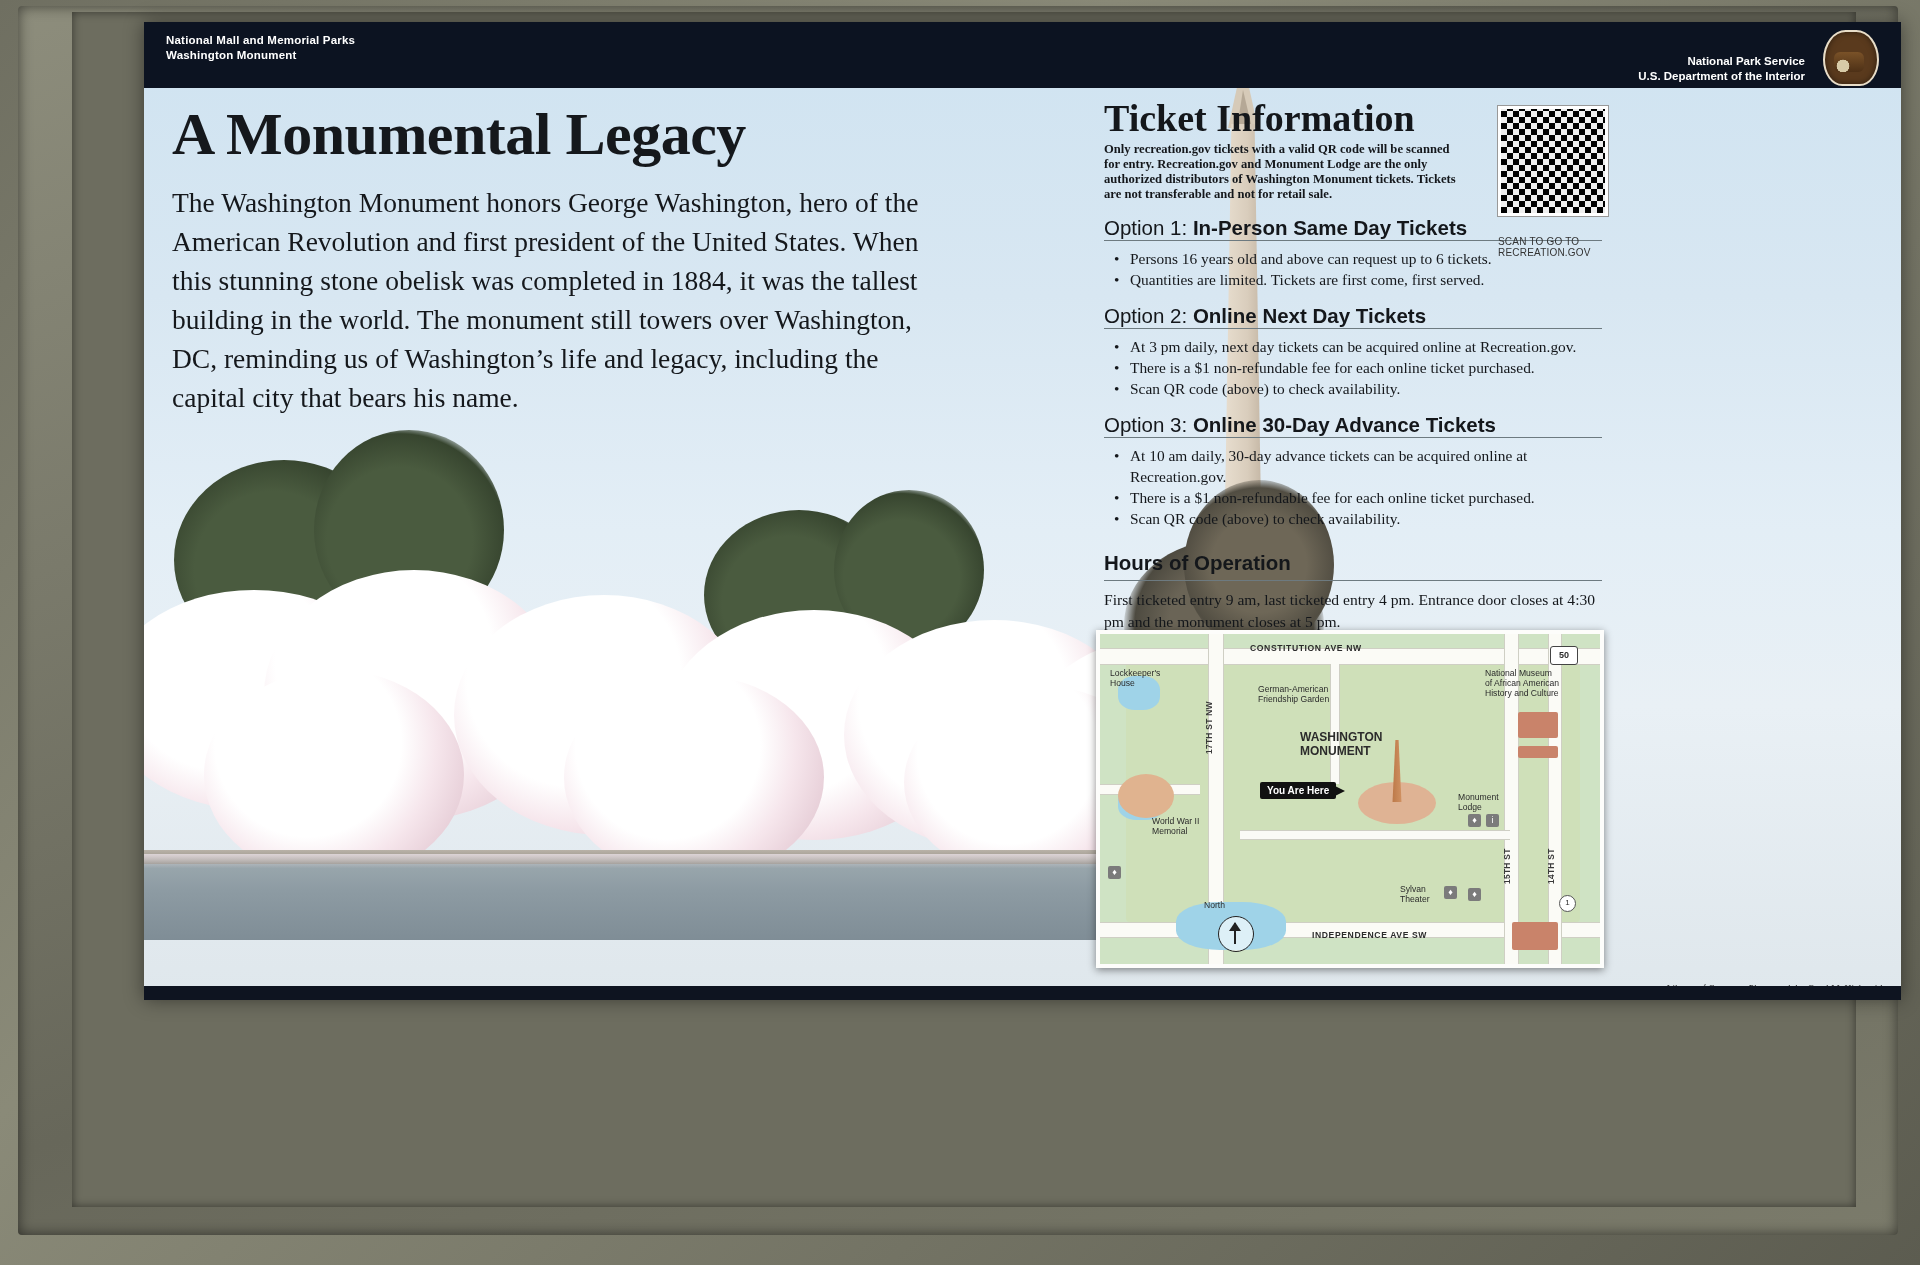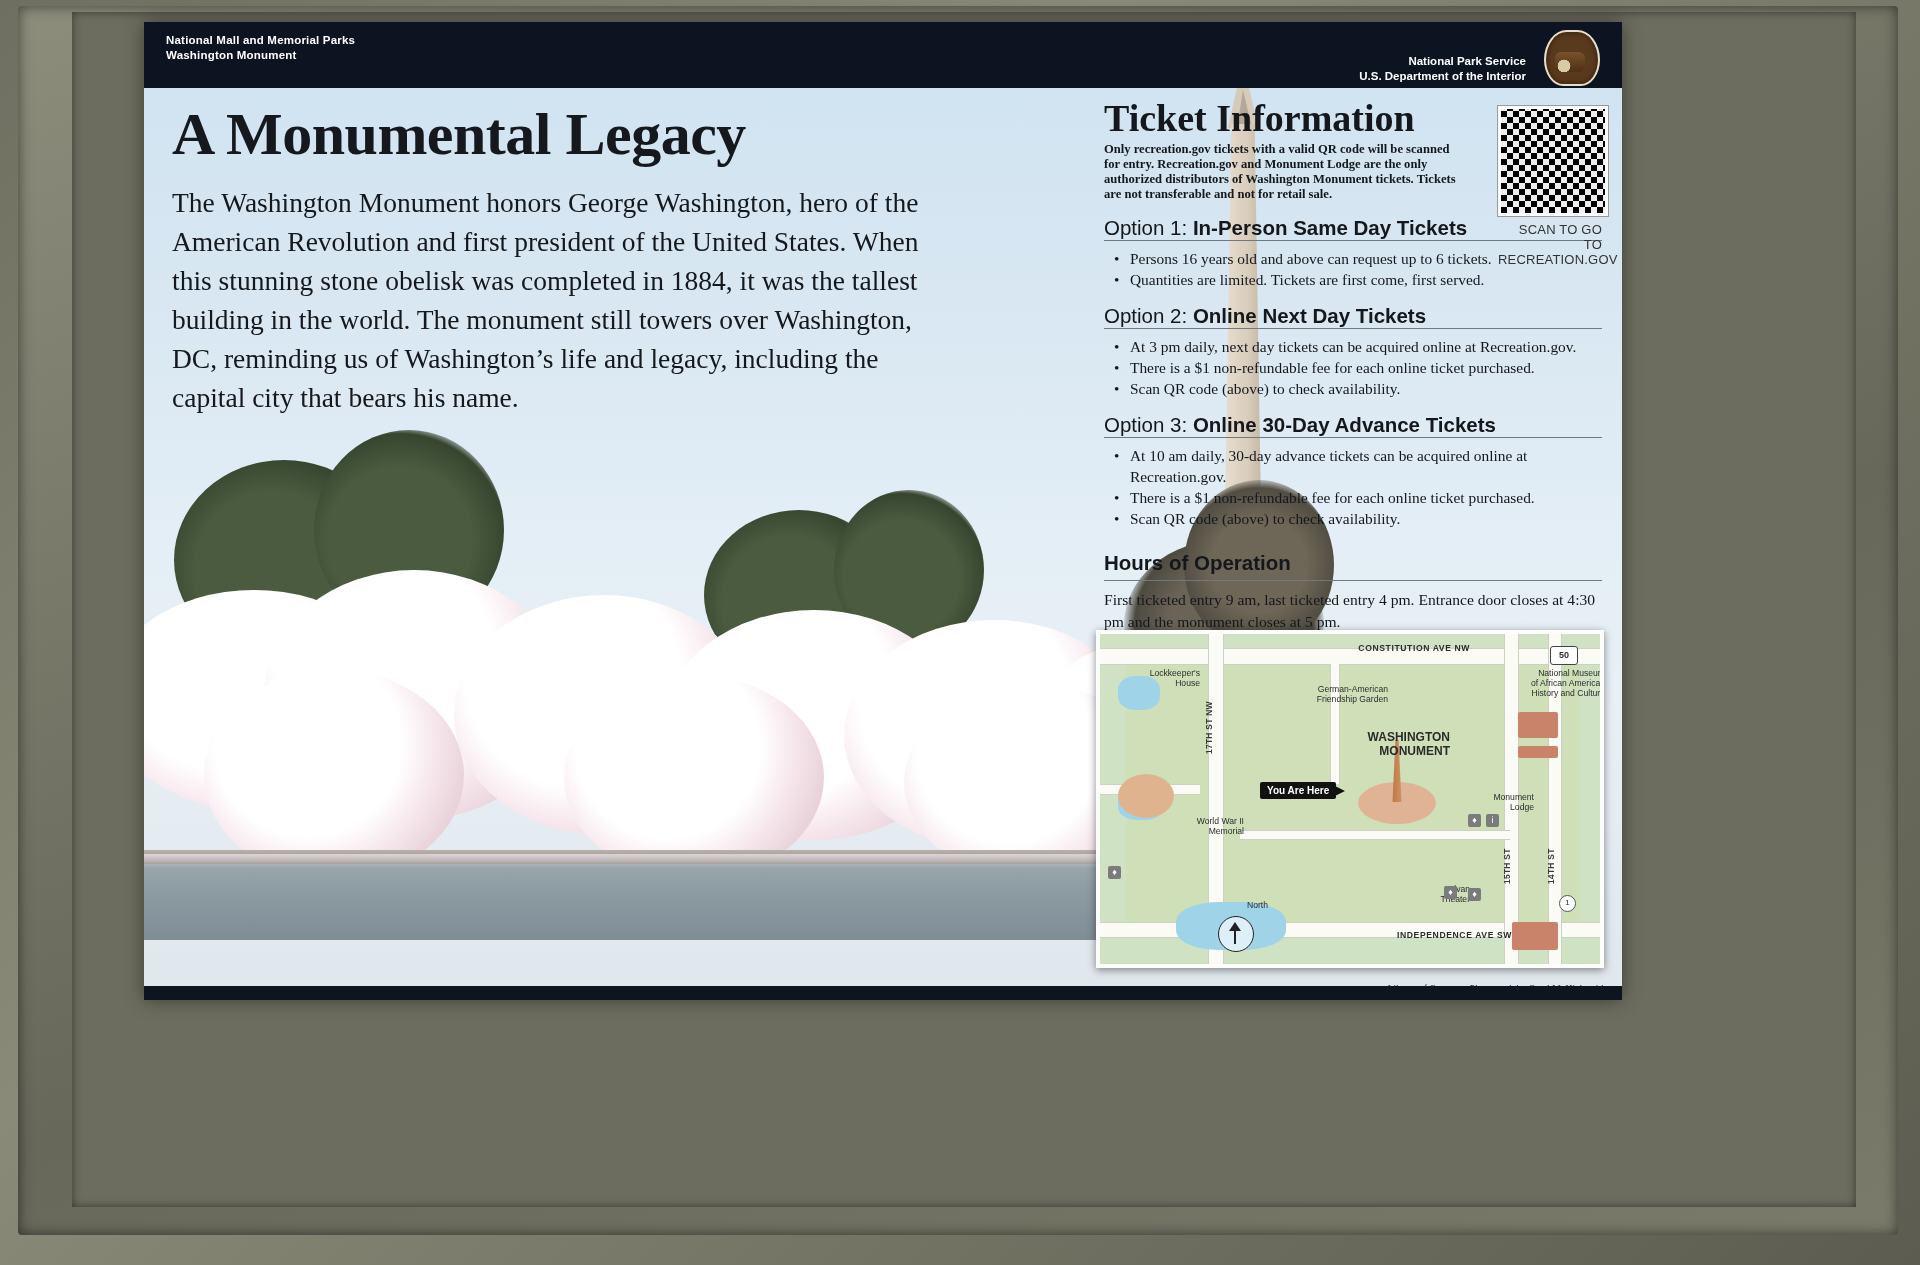--- a/index.html
+++ b/index.html
@@ -30,21 +30,21 @@
   .frame-inner {
     position: absolute;
     left: 54px; top: 6px; right: 42px; bottom: 28px;
     background: #6d6d5f;
     box-shadow: inset 0 0 10px rgba(0,0,0,.5);
   }
   
   #panel {
     position: absolute;
     left: 72px; top: 10px;
-    width: 1478px; height: 978px;
+    width: 1757px; height: 978px;
     background: #cfe2ef;
     overflow: hidden;
     box-shadow: 0 0 18px rgba(0,0,0,.45);
   }
   
   .sky {
     position: absolute;
     left: 0; top: 0; right: 0; bottom: 0;
     background: linear-gradient(180deg,#cfe3f1 0%, #d8e7f2 28%, #e3eef6 52%, #e9f0f5 70%, #dfe7ec 100%);
   }
@@ -184,22 +184,22 @@
   .qr-img {
     width: 104px; height: 104px;
     background:
       repeating-linear-gradient(90deg,#111 0 6px,#fff 6px 12px),
       repeating-linear-gradient(0deg,#111 0 6px,#fff 6px 12px);
     background-blend-mode: difference;
     border: 3px solid #fff;
     box-shadow: 0 0 0 1px #999;
   }
   .qr-cap {
-    font-size: 13px; letter-spacing: .2px; text-align: right;
-    margin-top: 6px; color: #333;
+    font-size: 10px; letter-spacing: .2px; text-align: left;
+    margin-top: 20px; color: #333;
   }
   .fineprint {
     font-family: "Liberation Serif", serif;
     font-size: 12.6px;
     line-height: 15px;
     width: 356px;
     margin-bottom: 12px;
     font-weight: bold;
   }
 
@@ -266,21 +266,21 @@
   }
   .bld {
     position: absolute;
     background: #c9836a;
     border-radius: 2px;
   }
   .maplabel {
     position: absolute;
     font-size: 8.6px;
     line-height: 10px;
-    text-align: right;
+    text-align: left;
     color: #2b2b2b;
   }
   .maplabel.b { font-weight: bold; }
   .vlabel {
     position: absolute;
     font-size: 8.4px;
     font-weight: bold;
     letter-spacing: .3px;
     transform: rotate(-90deg);
     transform-origin: left top;

